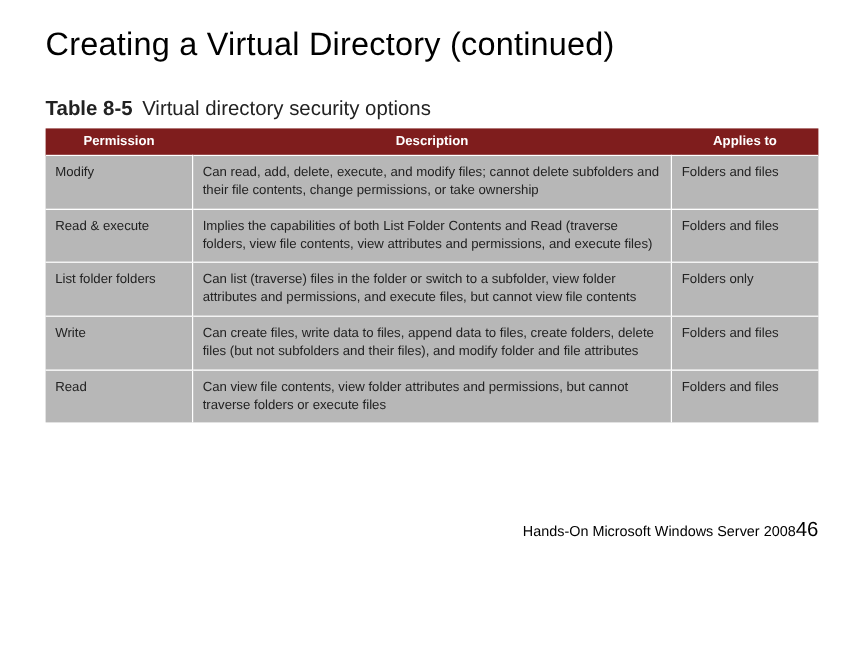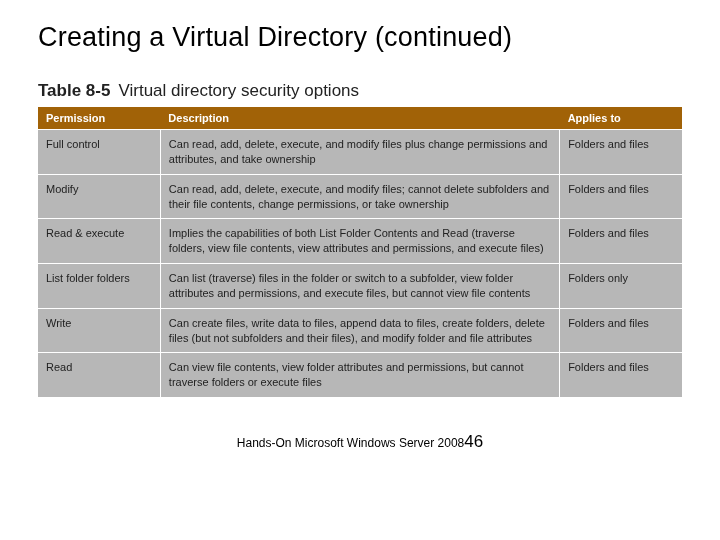--- a/index.html
+++ b/index.html
@@ -23,24 +23,24 @@
     margin-bottom: 6px;
   }
   .table-caption .num { font-weight: 700; margin-right: 8px; }
   table.perm {
     width: 100%;
     border-collapse: collapse;
     font-size: 11px;
     color: #222;
   }
   table.perm th {
-    background: #a16207;
+    background: #7f1d1d;
     color: #fff;
     font-weight: 700;
-    text-align: left;
+    text-align: center;
     padding: 5px 8px;
     font-size: 11px;
     border: none;
   }
   table.perm td {
     background: #b7b7b7;
     padding: 7px 8px;
     vertical-align: top;
     border-top: 1px solid #fff;
     border-right: 1px solid #fff;
@@ -49,21 +49,21 @@
   table.perm td:last-child { border-right: none; }
   .col-perm  { width: 19%; }
   .col-desc  { width: 62%; }
   .col-appl  { width: 19%; }
   .footer {
     position: absolute;
     left: 38px;
     right: 38px;
     bottom: 20px;
     display: flex;
-    justify-content: center;
+    justify-content: flex-end;
     align-items: baseline;
     font-size: 12px;
     color: #000;
   }
   .footer .pn { font-size: 17px; }
 </style>
 </head>
 <body>
 
 <div class="slide">
@@ -81,25 +81,20 @@
         <col class="col-appl">
     </colgroup>
     <thead>
       <tr>
         <th>Permission</th>
         <th>Description</th>
         <th>Applies to</th>
       </tr>
     </thead>
     <tbody>
-      <tr>
-        <td>Full control</td>
-        <td>Can read, add, delete, execute, and modify files plus change permissions and attributes, and take ownership</td>
-        <td>Folders and files</td>
-      </tr>
       <tr>
         <td>Modify</td>
         <td>Can read, add, delete, execute, and modify files; cannot delete subfolders and their file contents, change permissions, or take ownership</td>
         <td>Folders and files</td>
       </tr>
       <tr>
         <td>Read &amp; execute</td>
         <td>Implies the capabilities of both List Folder Contents and Read (traverse folders, view file contents, view attributes and permissions, and execute files)</td>
         <td>Folders and files</td>
       </tr>

